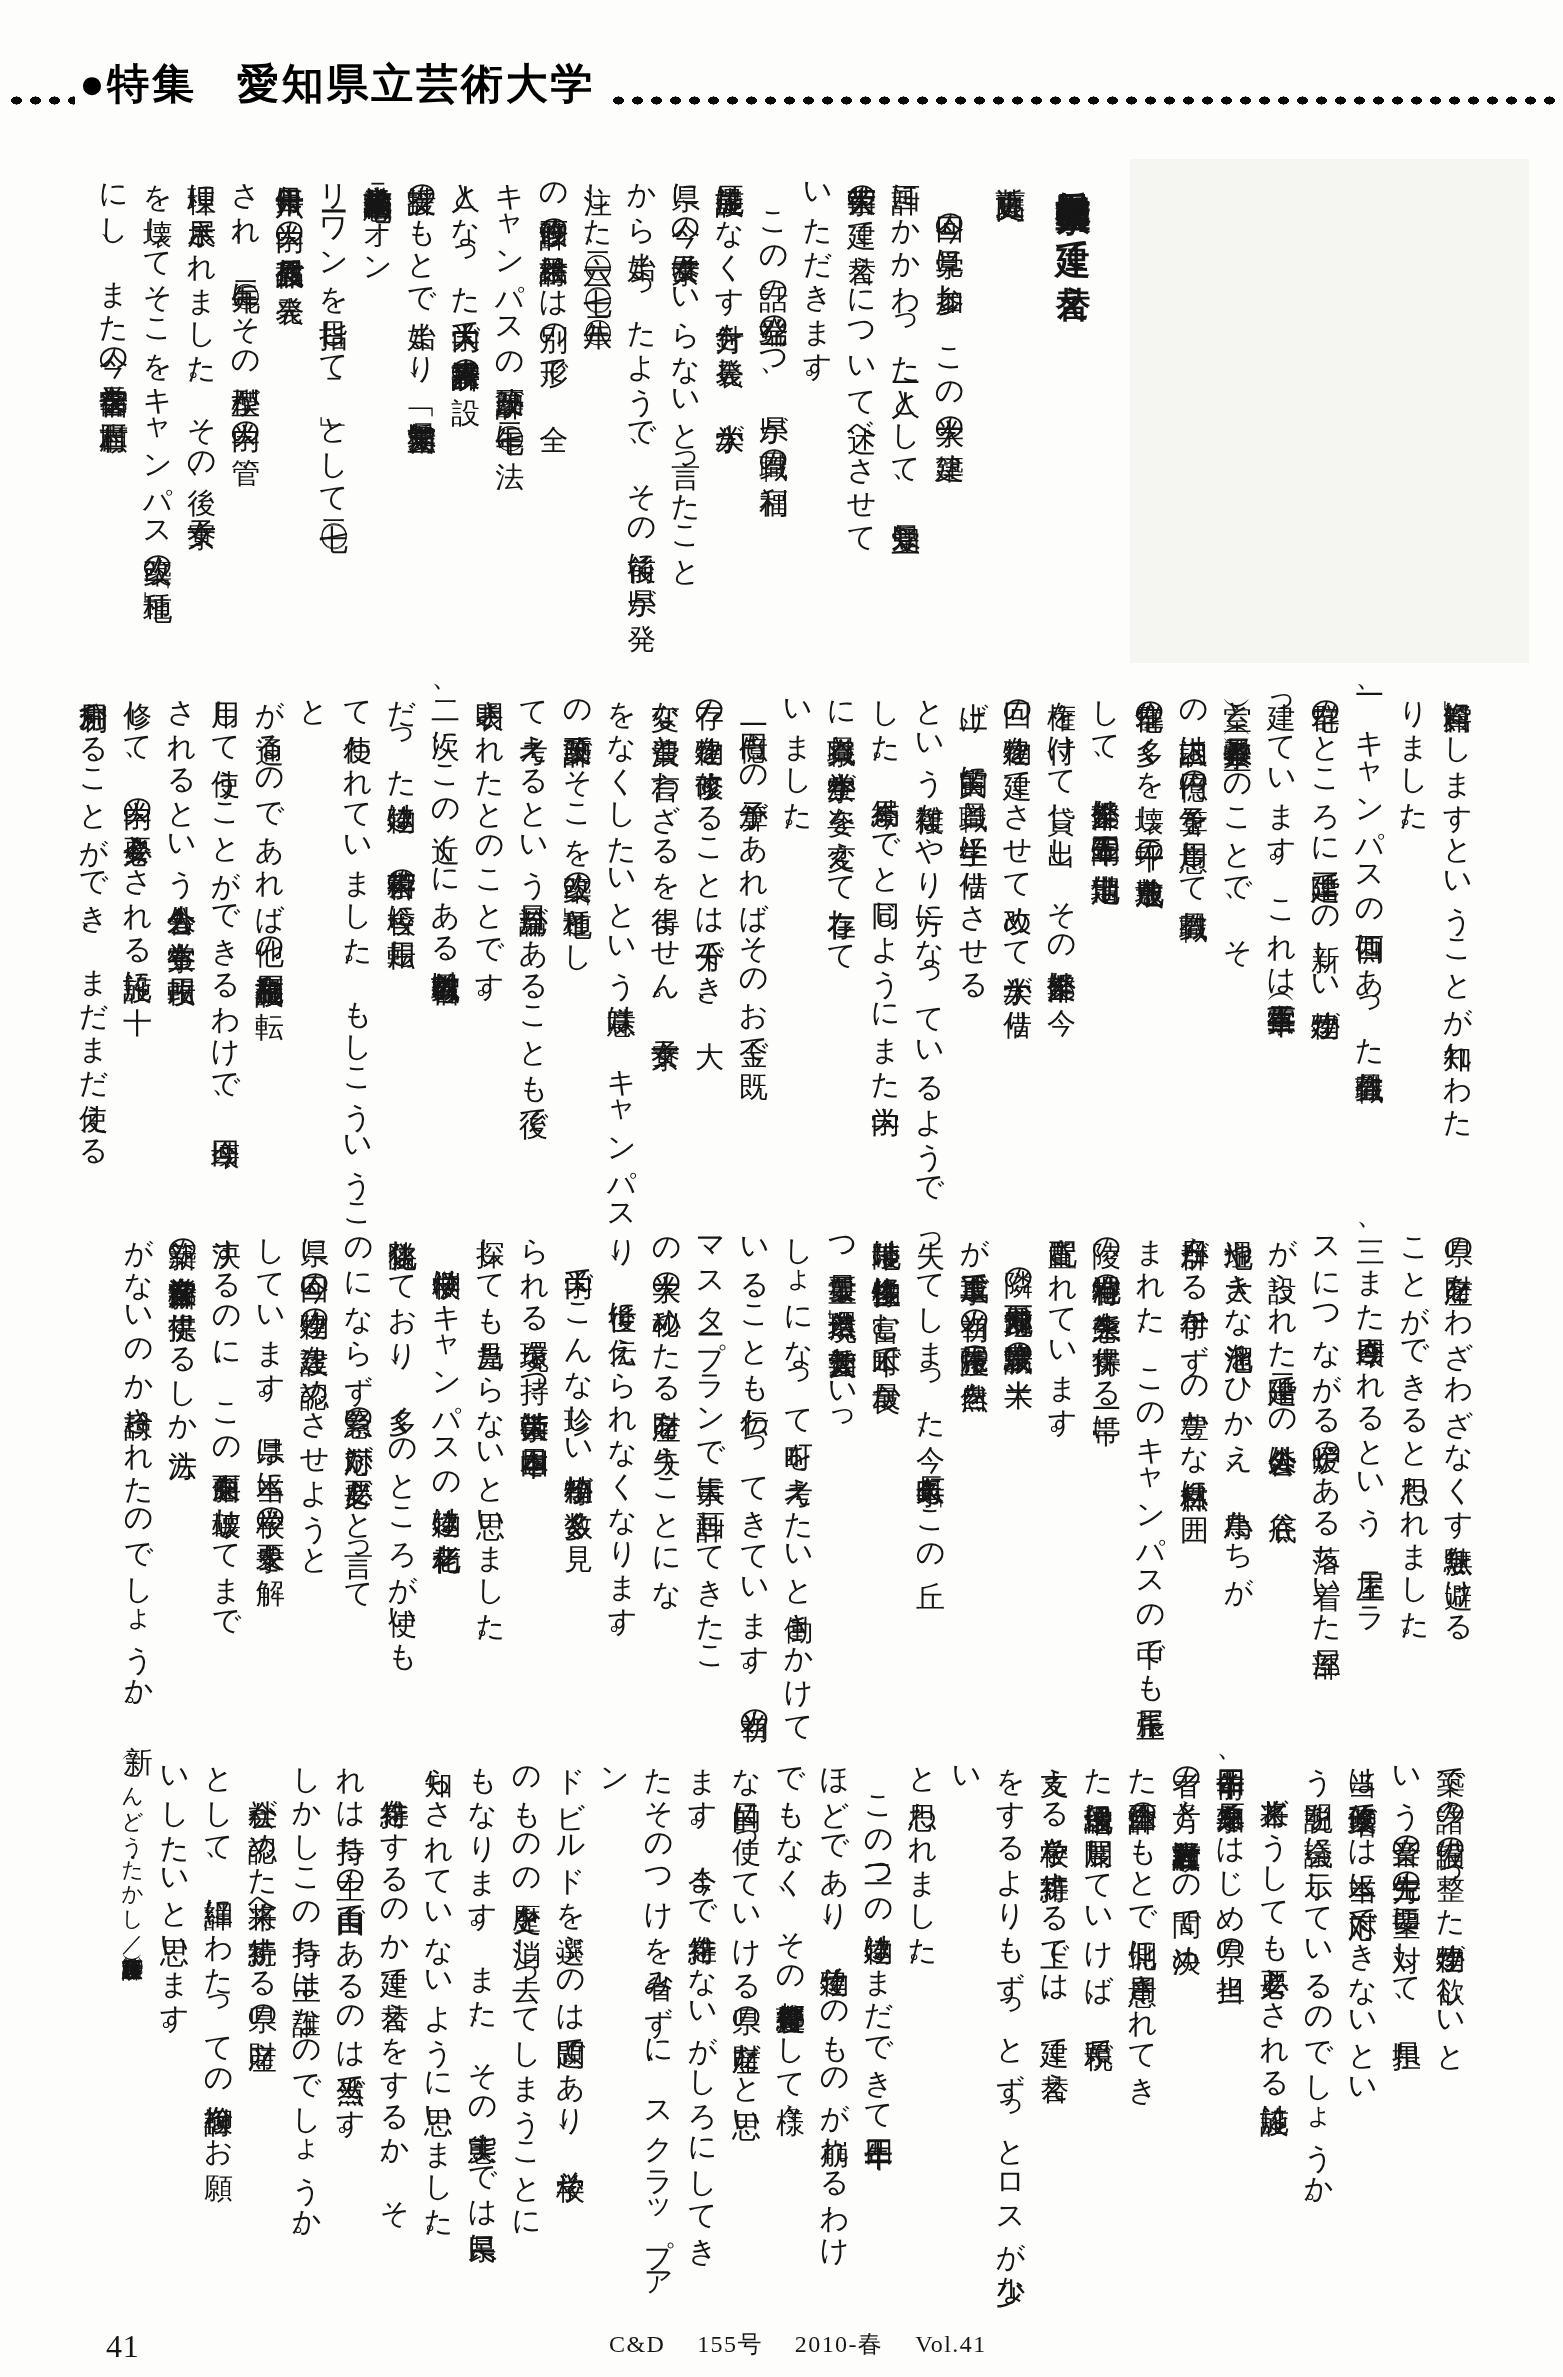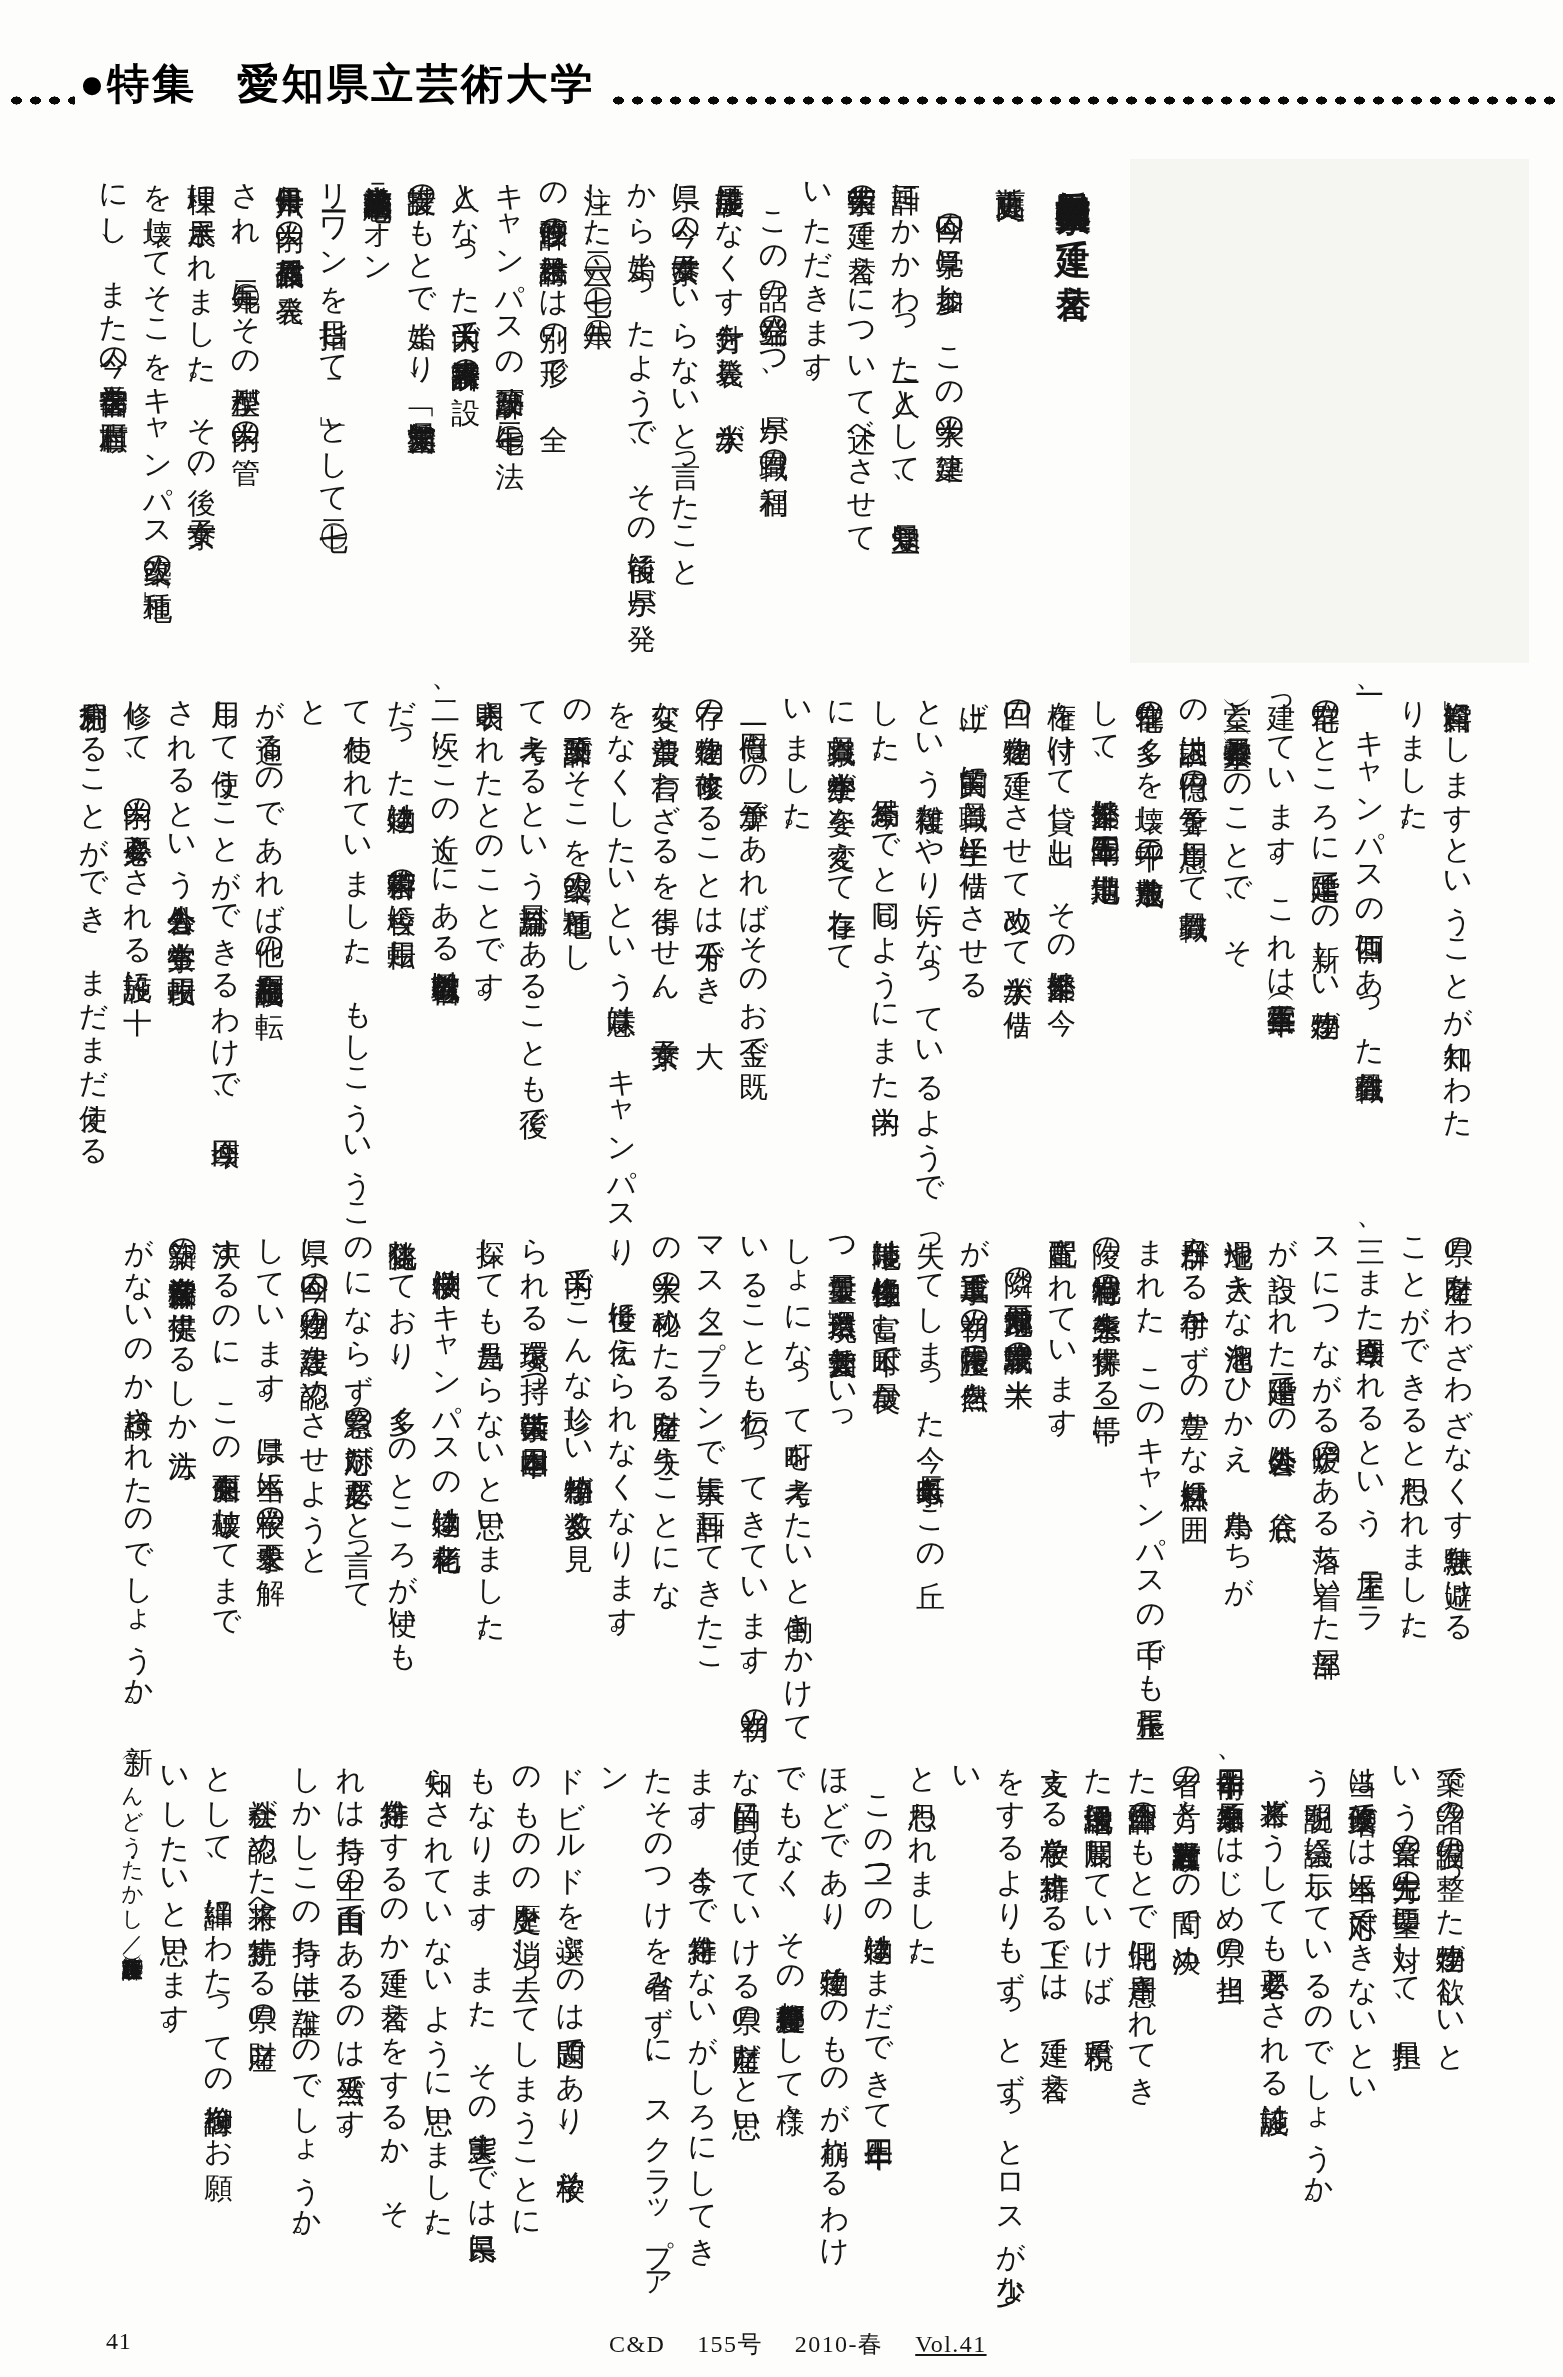--- a/index.html
+++ b/index.html
@@ -54,28 +54,28 @@
     font-size:31px !important;line-height:56px !important;
     padding-block-start:249px;margin-left:9.8px !important;
   }
   .signature{
     font-size:21.6px !important;line-height:43px !important;
     letter-spacing:0 !important;padding-block-start:81px;
   }
   
   .footer-page{
     position:absolute;top:2328px;left:106px;
-    font-size:24px;letter-spacing:0.7px;
+    font-size:32px;letter-spacing:0.7px;
   }
   .footer-journal{
     position:absolute;top:2328px;left:609px;
     font-size:24px;letter-spacing:1.4px;white-space:nowrap;
   }
   .footer-journal span{margin-right:32px;}
-  .footer-journal span:last-child{margin-right:4px;text-decoration:underline;}
+  .footer-journal span:last-child{margin-right:4px;}
 </style>
 </head>
 <body>
 
 <div class="scan-shade"></div>
 
 <header class="page-header">
   <div class="dotline dots-left"></div>
   <div class="header-text">
     <span>●特集</span><span class="feature-title">愛知県立芸術大学</span>

